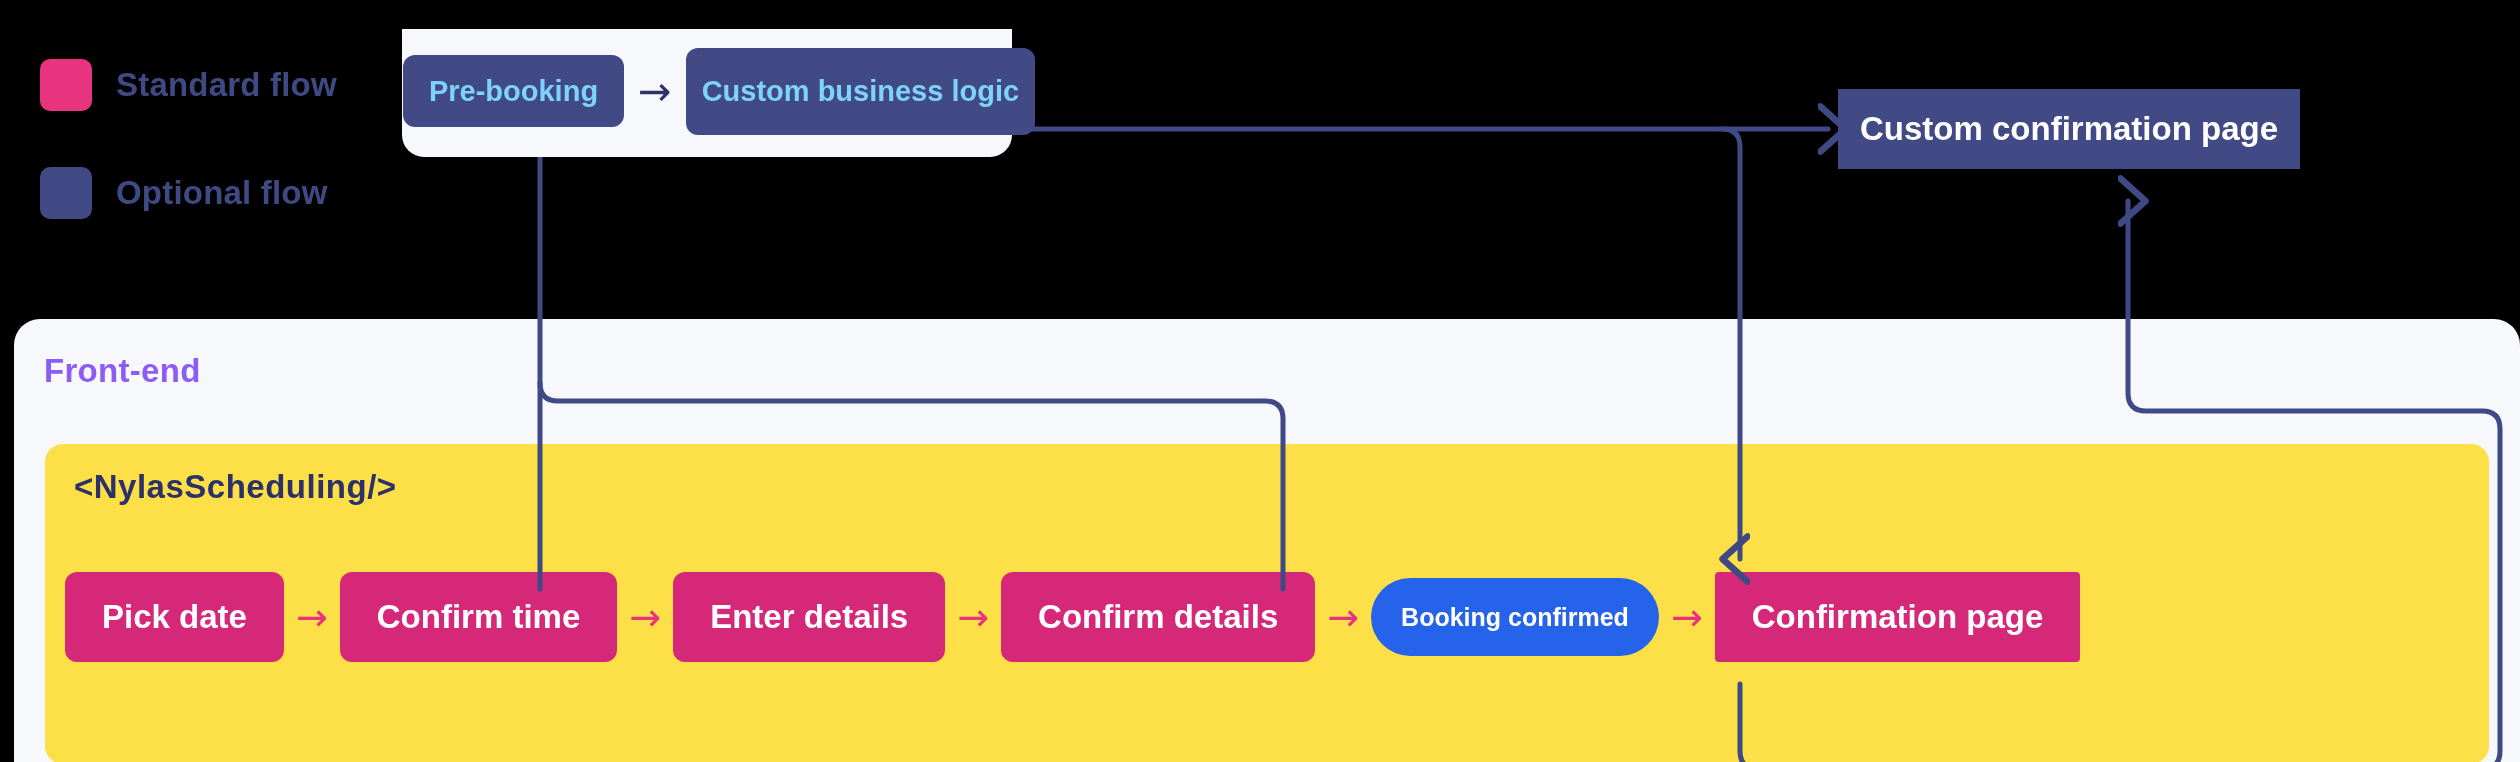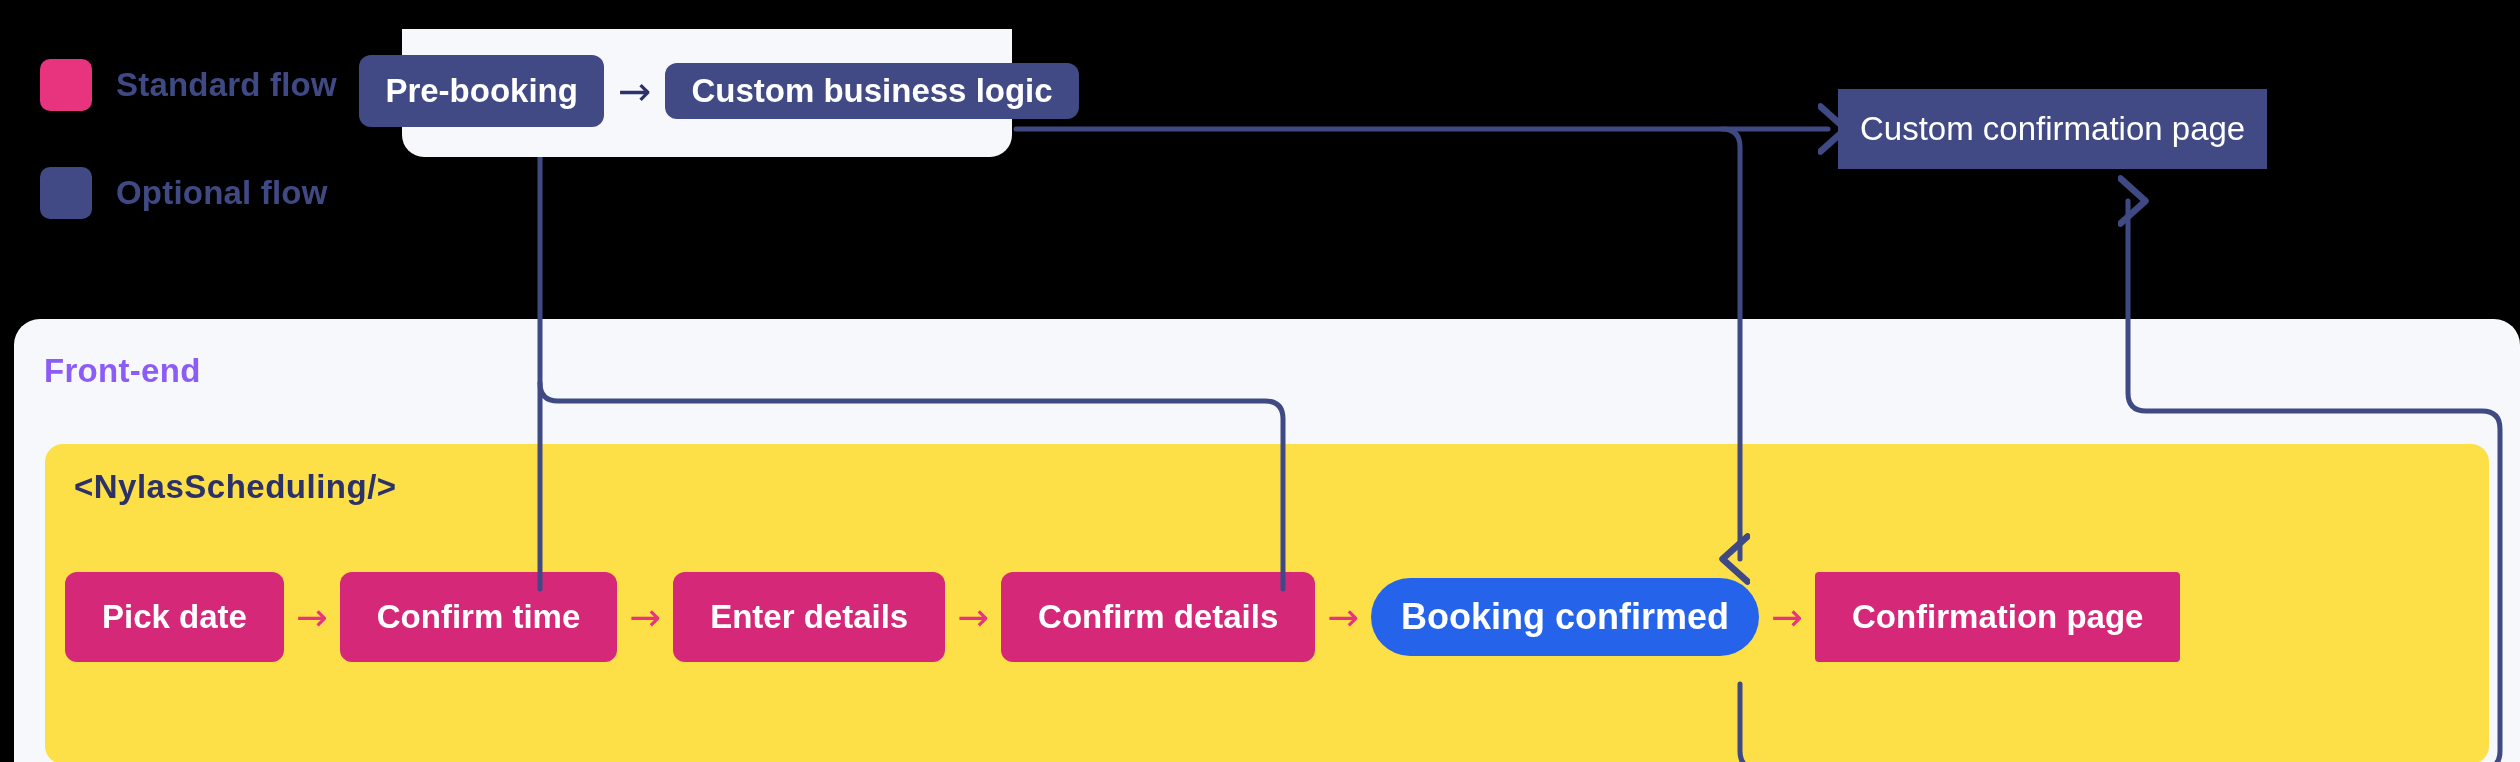--- a/index.html
+++ b/index.html
@@ -65,59 +65,59 @@
     display: flex;
     align-items: center;
     justify-content: center;
     gap: 0px;
     padding-top: 26px;
     box-sizing: border-box;
   }
 
   .nav-box {
     background: #424A86;
-    color: #ffffff;
+    color: #7dd3fc;
     border-radius: 12px;
-    font-size: 33px;
+    font-size: 29px;
     font-weight: bold;
     display: flex;
     align-items: center;
     justify-content: center;
     white-space: nowrap;
     box-sizing: border-box;
   }
   #box-prebooking {
     height: 72px;
     padding: 0 26px;
     margin-left: 24px;
   }
   #box-business-logic {
-    height: 56px;
-    padding: 0 26px;
+    height: 87px;
+    padding: 0 16px;
   }
   .arrow-navy {
     color: #2C3169;
     font-size: 40px;
     line-height: 1;
     padding: 0 14px;
     font-family: "DejaVu Sans", sans-serif;
   }
 
   
   #box-custom-confirmation {
     position: absolute;
     left: 1838px;
     top: 60px;
     height: 80px;
     padding: 0 22px;
     background: #424A86;
     color: #FFFFFF;
     border-radius: 0px;
     font-size: 33px;
-    font-weight: normal;
+    font-weight: bold;
     display: flex;
     align-items: center;
     justify-content: center;
     white-space: nowrap;
     box-sizing: border-box;
   }
 
   
   #frontend-panel {
     position: absolute;
@@ -185,21 +185,21 @@
   }
   .step-box.square {
     border-radius: 4px;
   }
   .step-pill {
     background: #2563EB;
     color: #FFFFFF;
     height: 78px;
     padding: 17px 30px;
     border-radius: 46px;
-    font-size: 36px;
+    font-size: 25px;
     font-weight: bold;
     display: flex;
     align-items: center;
     justify-content: center;
     white-space: nowrap;
     box-sizing: border-box;
   }
   .arrow-pink {
     color: #E8337F;
     font-size: 38px;

